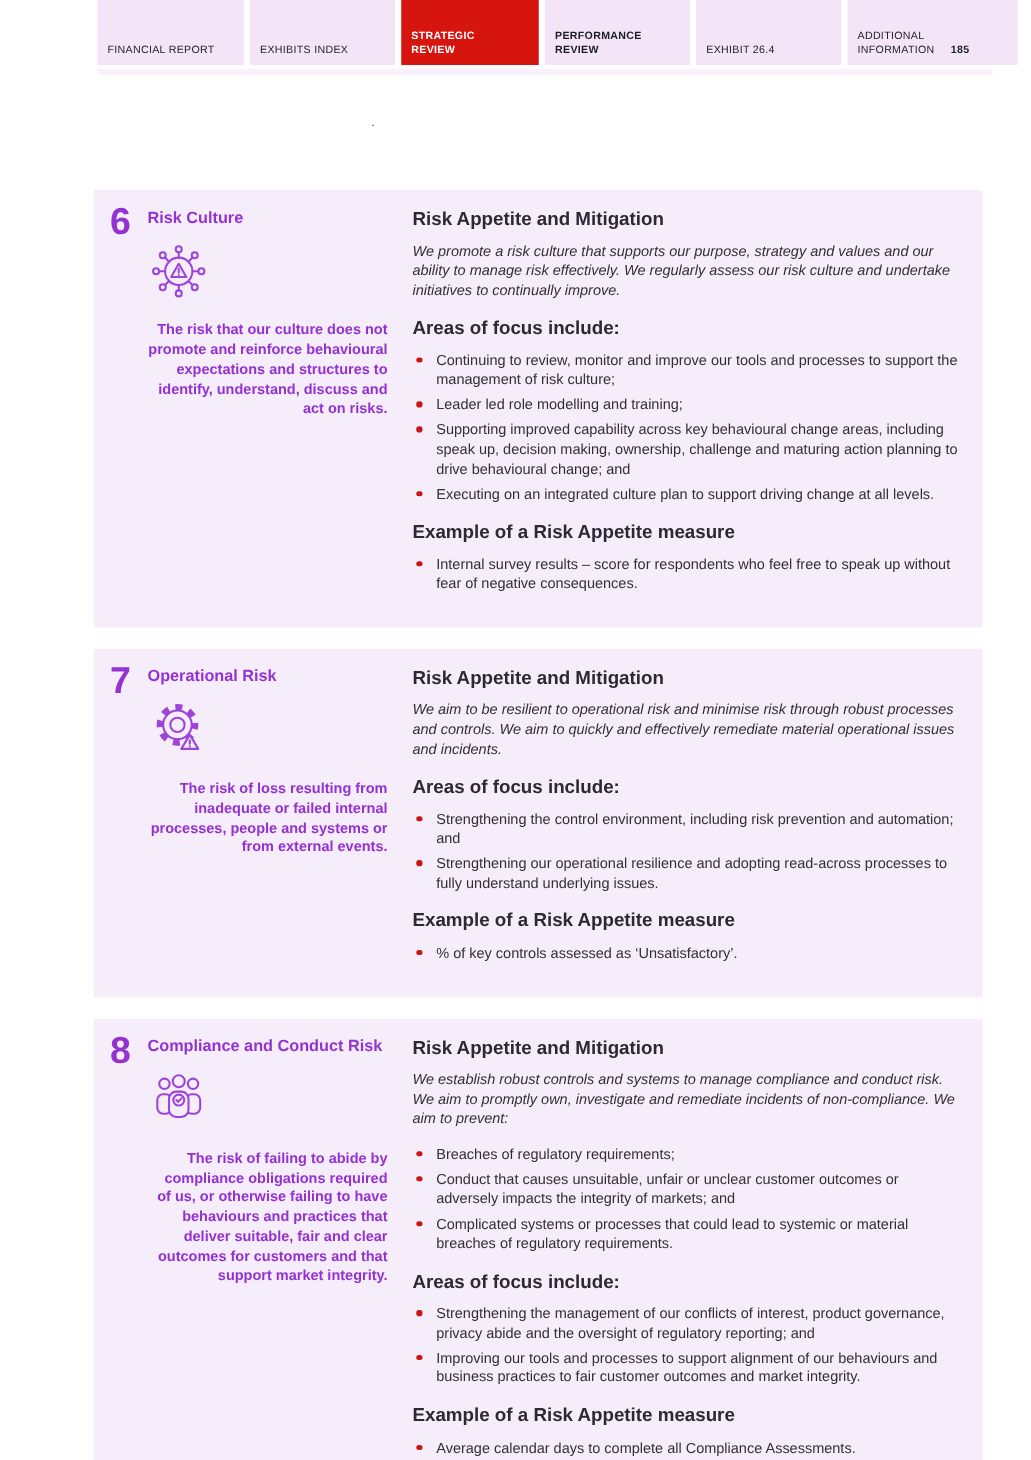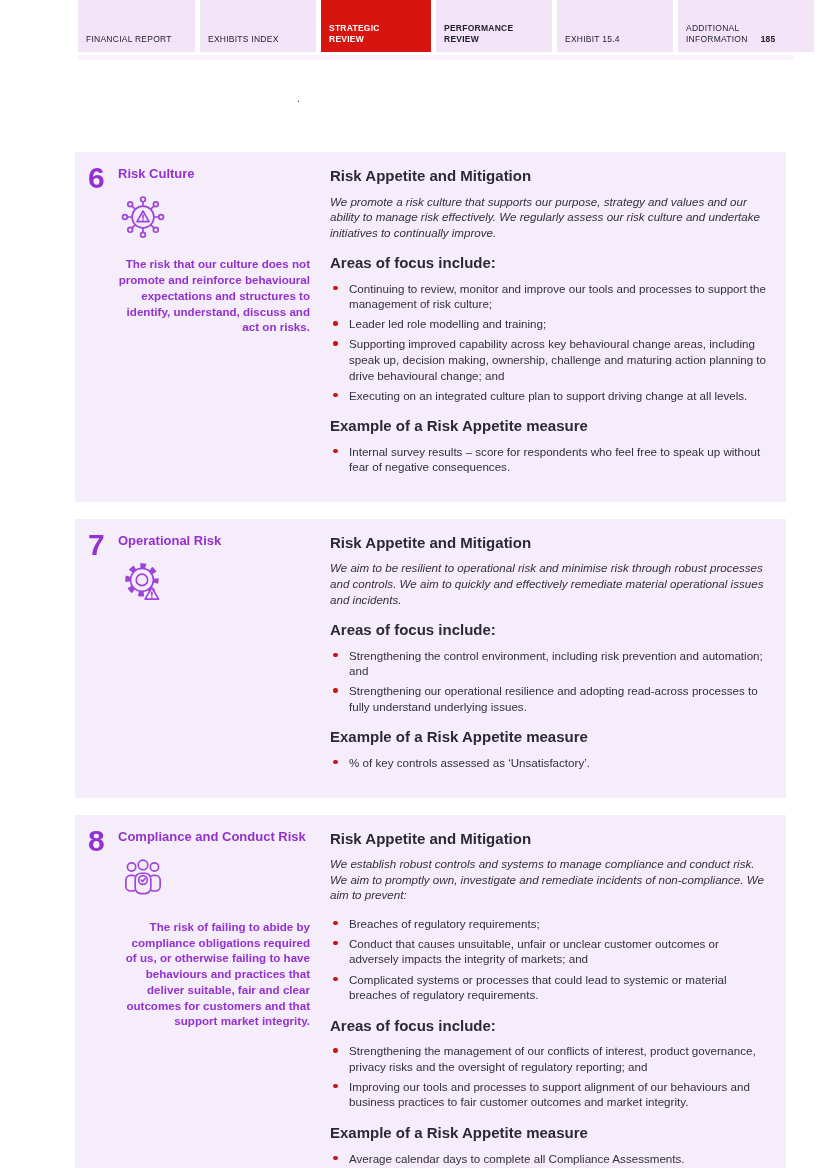--- a/index.html
+++ b/index.html
@@ -55,21 +55,21 @@
 </head>
 <body>
 
 <nav class="tabbar">
   <div class="tab tab-1">FINANCIAL REPORT</div>
   <div class="tab tab-2">EXHIBITS INDEX</div>
   <div class="tab tab-3 active">STRATEGIC
 REVIEW</div>
   <div class="tab tab-4">PERFORMANCE
 REVIEW</div>
-  <div class="tab tab-5">EXHIBIT 15.4</div>
+  <div class="tab tab-5">EXHIBIT 26.4</div>
   <div class="tab tab-6">
     <span>ADDITIONAL
 INFORMATION</span>
     <span class="pagenum">185</span>
   </div>
 </nav>
 <div class="substrip"></div>
 
 <span class="stray-dot">.</span>
 
@@ -136,20 +136,21 @@
     <circle cx="23" cy="22" r="13.5" fill="none" stroke="#9d44da" stroke-width="5" stroke-dasharray="5.3 5.3" stroke-dashoffset="2"></circle>
     <circle cx="23" cy="22" r="11" fill="#f6edfa" stroke="#9d44da" stroke-width="1.6"></circle>
     <circle cx="23" cy="22" r="5.5" fill="none" stroke="#9d44da" stroke-width="1.6"></circle>
     <g fill="none" stroke="#9d44da" stroke-width="1.6" stroke-linecap="round" stroke-linejoin="round">
       <path d="M32.5 29.5 L39 40.5 L26 40.5 Z" fill="#f6edfa"></path>
       <line x1="32.5" y1="33.8" x2="32.5" y2="36.6"></line>
       <line x1="32.5" y1="38.5" x2="32.5" y2="38.6"></line>
     </g>
           </svg>
         </div>
+      <div class="desc">The risk of loss resulting from inadequate or failed internal processes, people and systems or from external events.</div>
     </div>
     <div class="right-col">
         <h4>Risk Appetite and Mitigation</h4>
         <p>We aim to be resilient to operational risk and minimise risk through robust processes and controls. We aim to quickly and effectively remediate material operational issues and incidents.</p>
         <h4>Areas of focus include:</h4>
         <ul>
           <li>Strengthening the control environment, including risk prevention and automation; and</li>
           <li>Strengthening our operational resilience and adopting read-across processes to fully understand underlying issues.</li>
         </ul>
         <h4>Example of a Risk Appetite measure</h4>
@@ -184,21 +185,21 @@
     <div class="right-col">
         <h4>Risk Appetite and Mitigation</h4>
         <p>We establish robust controls and systems to manage compliance and conduct risk. We aim to promptly own, investigate and remediate incidents of non-compliance. We aim to prevent:</p>
         <ul>
           <li>Breaches of regulatory requirements;</li>
           <li>Conduct that causes unsuitable, unfair or unclear customer outcomes or adversely impacts the integrity of markets; and</li>
           <li>Complicated systems or processes that could lead to systemic or material breaches of regulatory requirements.</li>
         </ul>
         <h4>Areas of focus include:</h4>
         <ul>
-          <li>Strengthening the management of our conflicts of interest, product governance, privacy risks and the oversight of regulatory reporting; and</li>
+          <li>Strengthening the management of our conflicts of interest, product governance, privacy abide and the oversight of regulatory reporting; and</li>
           <li>Improving our tools and processes to support alignment of our behaviours and business practices to fair customer outcomes and market integrity.</li>
         </ul>
         <h4>Example of a Risk Appetite measure</h4>
         <ul>
           <li>Average calendar days to complete all Compliance Assessments.</li>
         </ul>
       </div>
   </section>
 </main>
 

